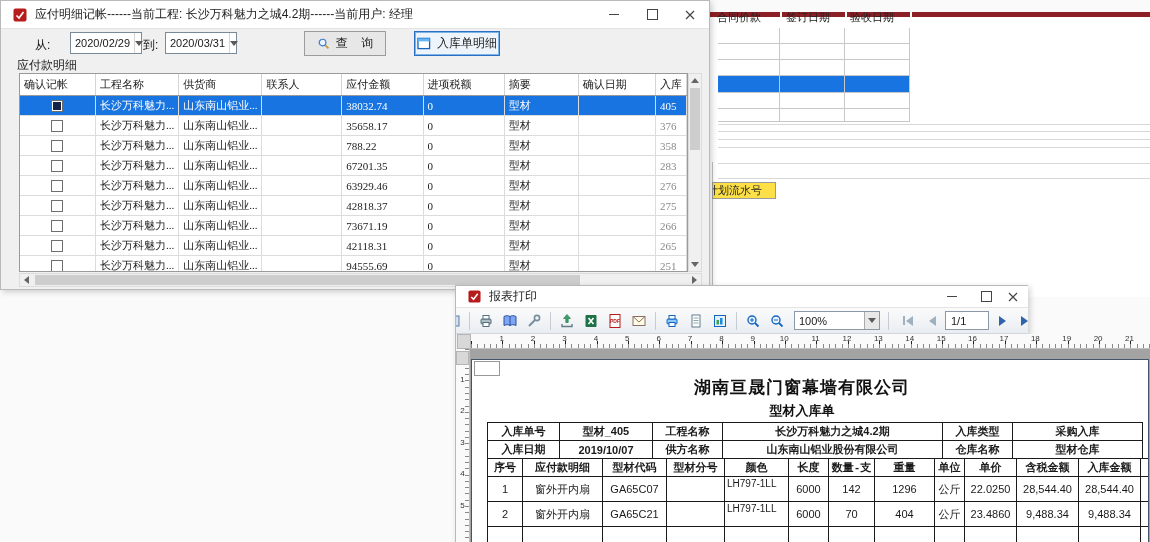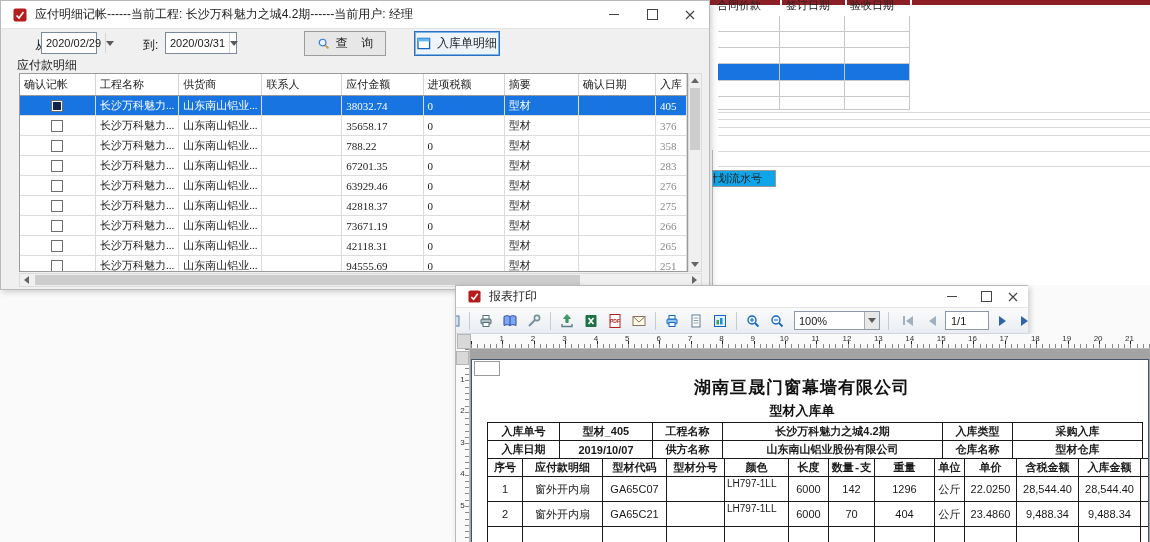--- a/index.html
+++ b/index.html
@@ -1,19 +1,19 @@
 <!DOCTYPE html>
 <html><head>
 <meta charset="utf-8">
 <style>
   * { margin:0; padding:0; box-sizing:border-box; }
   html,body { width:1150px; height:542px; overflow:hidden; }
   body { font-family:"Liberation Sans","DejaVu Sans",sans-serif; font-size:12px; color:#1a1a1a; background:#f5f5f5; }
   .stage { position:relative; width:1150px; height:542px; overflow:hidden; background:#fafafa; }
-  .abs { position:absolute; }
+  .abs { position:absolute;margin-top:12px; }
 
   
   .win { position:absolute; background:#f0f0f0; border:1px solid #b9b9b9; box-shadow:2px 2px 6px rgba(0,0,0,.18); }
   .titlebar { position:relative; height:28px; background:#ffffff; display:flex; align-items:center; padding-left:12px; border-bottom:1px solid #e4e4e4; }
   .titlebar .t-icon { width:14px; height:14px; margin-right:8px; flex:0 0 auto; }
   .titlebar .t-text { font-size:12px; color:#222; white-space:nowrap; overflow:hidden; }
   .win-controls { position:absolute; right:0; top:0; height:100%; display:flex; }
   .wc-btn { width:38px; height:100%; display:flex; align-items:center; justify-content:center; color:#444; }
   .wc-min::after { content:""; width:10px; height:1px; background:#444; display:block; }
   .wc-max::after { content:""; width:9px; height:9px; border:1px solid #444; display:block; }
@@ -60,21 +60,21 @@
 
   
   #win-bg { left:698px; top:0; width:452px; height:285px; z-index:1; background:#fff; }
   .bg-maroon { position:absolute; left:12px; right:0; top:0; height:5px; background:#8d2026; }
   .bg-gap { position:absolute; top:0; width:2px; height:5px; background:#fff; }
   .bg-head { position:absolute; top:-2px; height:16px; font-size:11px; color:#222; overflow:hidden; white-space:nowrap; }
   .bg-cell { position:absolute; border-right:1px solid #c8c8c8; border-bottom:1px solid #c8c8c8; background:#fff; }
   .bg-row-sel { background:#1874e0; }
   .bg-line { position:absolute; left:20px; right:0; height:1px; background:#d8d8d8; }
   .bg-vline { position:absolute; width:1px; background:#c0c0c0; }
-  .plan-box { position:absolute; border:1px solid #9a9a9a; background:#0ea5e9; font-size:11px; line-height:15px; overflow:hidden; white-space:nowrap; }
+  .plan-box { position:absolute; border:1px solid #9a9a9a; background:#fde047; font-size:11px; line-height:15px; overflow:hidden; white-space:nowrap; }
   .plan-box span { display:inline-block; text-indent:-6px; }
 
   
   #win-report { left:455px; top:285px; width:573px; height:257px; z-index:4; border-right:none; border-bottom:none; }
   #win-report .titlebar { height:22px; }
   .toolbar { position:absolute; left:0; top:22px; width:100%; height:26px; background:linear-gradient(#fbfbfb,#e9edf2); border-bottom:1px solid #cfd6dd; display:flex; align-items:center; gap:2px; padding-left:0; overflow:hidden; }
   .tb-icon { width:22px; height:22px; display:flex; align-items:center; justify-content:center; flex:0 0 auto; border:1px solid transparent; border-radius:2px; }
   .tb-icon.selected { background:#fde3b8; border-color:#e0a552; }
   .tb-sep { width:1px; height:18px; background:#c5ccd4; margin:0 3px; flex:0 0 auto; }
   .tb-combo { width:86px; height:19px; background:#fff; border:1px solid #8a98a8; display:flex; align-items:center; flex:0 0 auto; }
@@ -284,21 +284,21 @@
         <span class="wc-btn wc-max"></span>
         <span class="wc-btn">
           <svg width="10" height="10" viewBox="0 0 10 10">
               <path d="M1 1 L9 9 M9 1 L1 9" stroke="#444" stroke-width="1.2"></path>
             </svg>
         </span>
       </span>
     </div>
     <div class="filter-row">
       <span class="flabel" style="left:34px">从:</span>
-      <div class="combo" style="left:40px;width:56px">
+      <div class="combo" style="left:69px;width:72px">
         <span class="cval">2020/02/29</span>
         <span class="carr">
             <span class="tri-down"></span>
           </span>
       </div>
       <span class="flabel" style="left:142px">到:</span>
       <div class="combo" style="left:164px;width:72px">
         <span class="cval">2020/03/31</span>
         <span class="carr">
             <span class="tri-down"></span>

